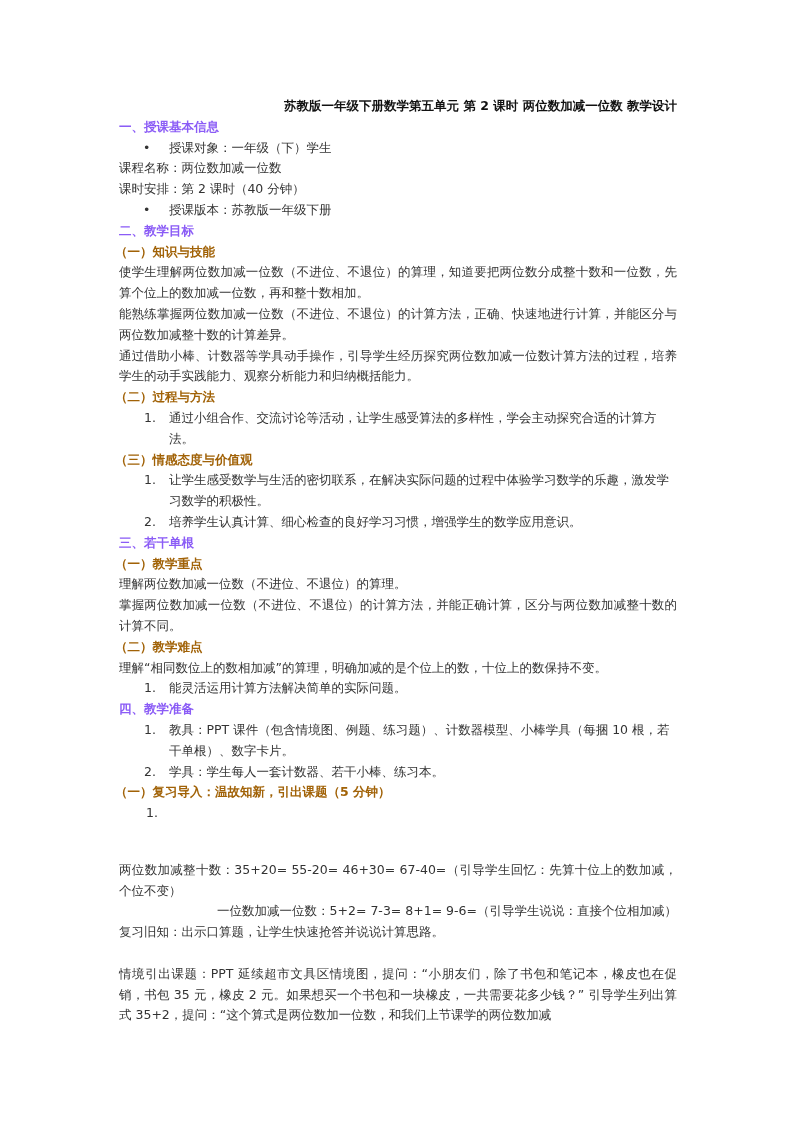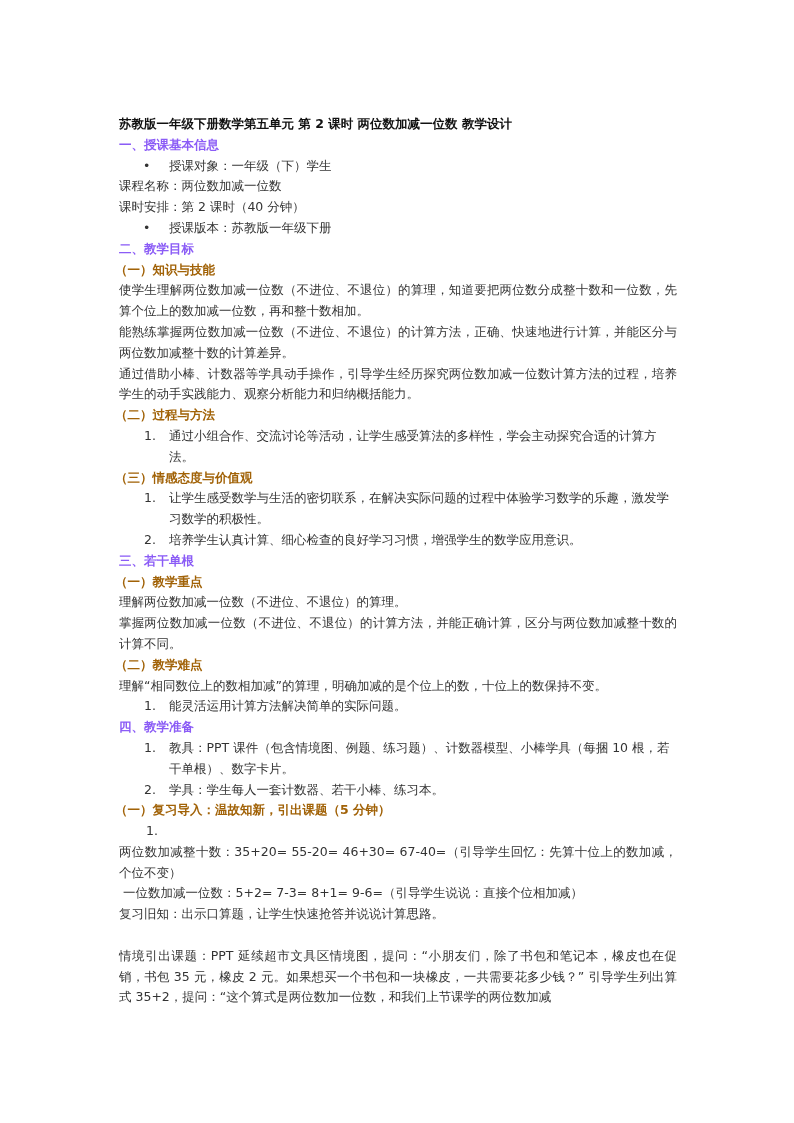--- a/index.html
+++ b/index.html
@@ -1,31 +1,31 @@
 <!DOCTYPE html>
 <html><head>
 <meta charset="utf-8">
 <style>
   html, body { margin: 0; padding: 0; background: #ffffff; }
   body { width: 794px; height: 1123px; position: relative; overflow: hidden;
          font-family: "DejaVu Sans", "Liberation Sans", sans-serif; color: #333333; }
   .page { position: absolute; left: 119px; top: 96px; width: 558px; }
   .line { font-size: 12.5px; line-height: 20.8px; white-space: nowrap; letter-spacing: 0; }
-  .title { text-align: left; font-weight: bold; color: #111; padding-left: 0; margin-top: 18px; }
+  .title { text-align: right; font-weight: bold; color: #111; padding-left: 0; }
   .h1 { font-weight: bold; color: #8b5cf6; }
   .h2 { font-weight: bold; color: #a16207; margin-left: -4px; }
   .p { white-space: normal; text-align: justify; }
   .wrap { white-space: normal; }
   .bullet { position: relative; padding-left: 50px; }
   .bullet .dot { position: absolute; left: 24px; top: 0; }
   .num { position: relative; padding-left: 50px; white-space: normal; }
   .num .n { position: absolute; left: 25px; top: 0; }
   .indent1 { padding-left: 27px; }
-  .indent-s { padding-left: 10px; }
-  .indent-xs { padding-left: 4px; }
+  .indent-s { padding-left: 10px; margin-top: 36px; }
+  .indent-xs { padding-left: 4px; text-align: right; }
   .blank { height: 20.8px; }
 </style>
 </head>
 <body>
 
 <div class="page">
   <div class="line title">苏教版一年级下册数学第五单元 第 2 课时 两位数加减一位数 教学设计</div>
 
   <div class="line h1">一、授课基本信息</div>
   <div class="line bullet">

